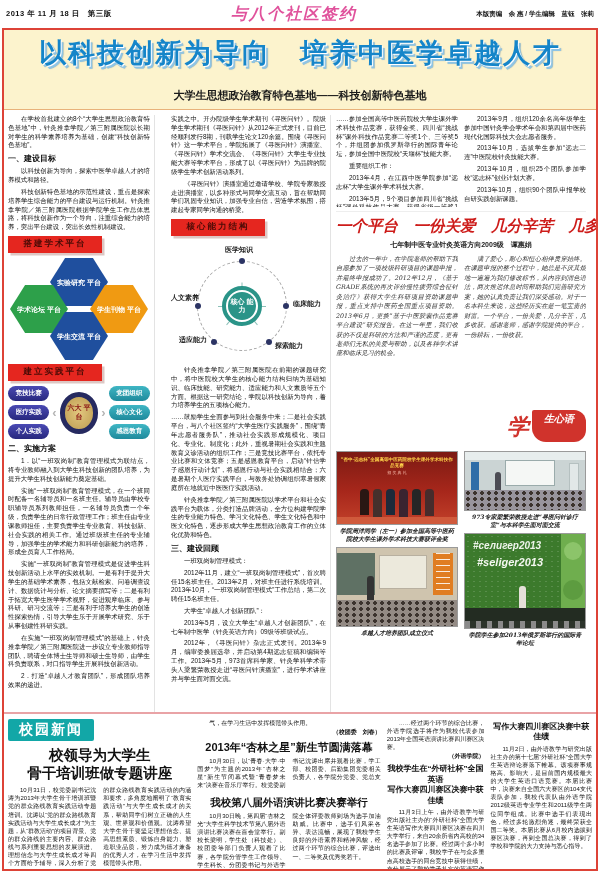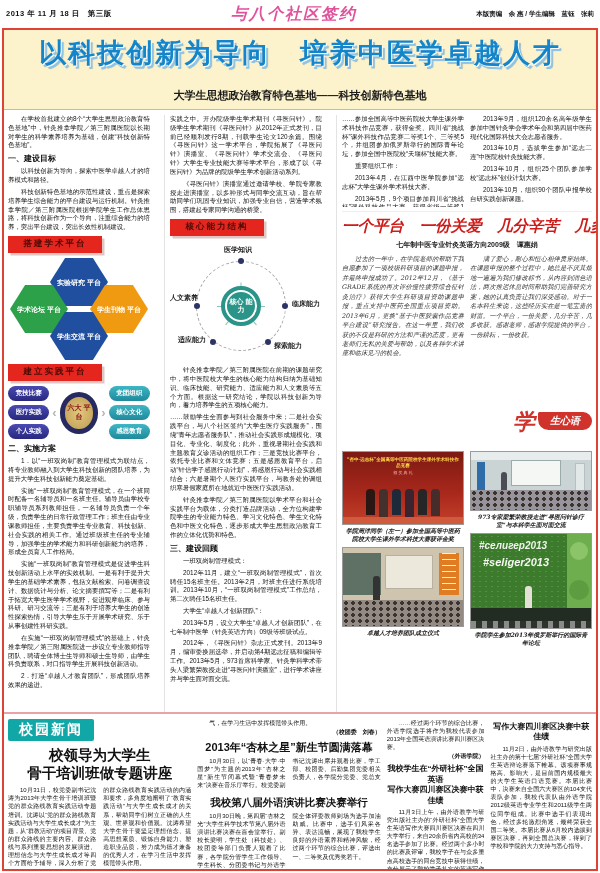--- a/index.html
+++ b/index.html
@@ -15,23 +15,23 @@
   
   .frame { position:absolute; top:28px; left:2px; right:2px; bottom:2px; border:2px solid #dd4337; overflow:hidden; background:#fff; }
 
   
   .banner { background:#fcf3cd; border-bottom:1px solid #e8b27a; text-align:center; padding:5px 0 6px; }
   .banner-title { font-size:27px; font-weight:900; color:#1585c9; letter-spacing:2px; white-space:nowrap;
                   text-shadow:1px 1px 0 #fff, 2.5px 2.5px 0 #8fc4e4, 3px 3px 1px rgba(20,80,130,.35); }
   .banner-sub { font-size:11px; font-weight:bold; color:#1a1a1a; margin-top:17px; }
 
   
-  .main { display:flex; gap:14px; padding:5px 4px 0; height:602px; overflow:hidden; }
+  .main { display:flex; gap:4px; padding:5px 4px 0; height:602px; overflow:hidden; }
   .c1 { width:142px; }
-  .c2 { width:172px; border-left:1px solid #e3e3e3; padding-left:5px; }
+  .c2 { width:172px; border-left:1px solid #e3e3e3; padding-left:16px; }
   .rhalf { width:256px; border-left:1px solid #e3e3e3; padding-left:5px; }
   p.tx { font-size:6.4px; line-height:1.38; text-align:justify; text-indent:13px; margin-bottom:3px; }
   p.tx0 { text-indent:0; }
   h3.sec { font-size:8px; margin:3px 0 3px; }
 
   
   .rbn { background:#e5261f; color:#4a0b06; font-weight:bold; font-size:8.5px; text-align:center;
          width:94px; padding:2px 0 3px; letter-spacing:2px; box-shadow:2.5px 2.5px 0 rgba(120,30,20,.25); margin:4px 0 5px; }
 
   
@@ -75,21 +75,21 @@
                  font-size:15.5px; text-align:center; white-space:nowrap; letter-spacing:0; }
   .essay-byline { font-size:7px; font-weight:bold; text-align:center; margin:3px 0 4px; color:#222; }
   .essay-cols { display:flex; gap:6px; }
   .ecol { width:122px; font-family:"DejaVu Serif",serif; font-style:italic; font-size:6.3px; line-height:1.5;
           text-align:justify; color:#333; }
   .ecol .etx { text-indent:13px; }
   .e-left { height:192px; overflow:hidden; }
   .e-right-tx { height:152px; overflow:hidden; }
   .badge { display:flex; align-items:center; justify-content:flex-end; margin-top:4px; }
   .badge-xue { font-family:"DejaVu Serif",serif; font-style:italic; font-weight:bold; font-size:22px; color:#d0332c; line-height:1; }
-  .badge-pill { background:#d0332c; color:#fff; font-size:10px; font-weight:bold; padding:1px 12px 2px; margin-left:3px;
+  .badge-pill { background:#d0332c; color:#fff; font-size:10px; font-weight:bold; padding:1px 12px 16px; margin-left:3px;
                 border-radius:2px 12px 12px 14px; }
 
   
   .photos { display:flex; gap:6px; margin-top:5px; }
   .pcol { width:122px; display:flex; flex-direction:column; }
   .photo { position:relative; overflow:hidden; border:1px solid #9a9a9a; }
   .caption { font-family:"DejaVu Serif",serif; font-style:italic; font-size:6px; font-weight:bold; text-align:center;
              line-height:1.35; margin:2px 2px 4px; color:#222; }
 
   .ph1 { height:74px; background:linear-gradient(180deg,#7c1a13,#a7271b 55%,#c2402a); }

